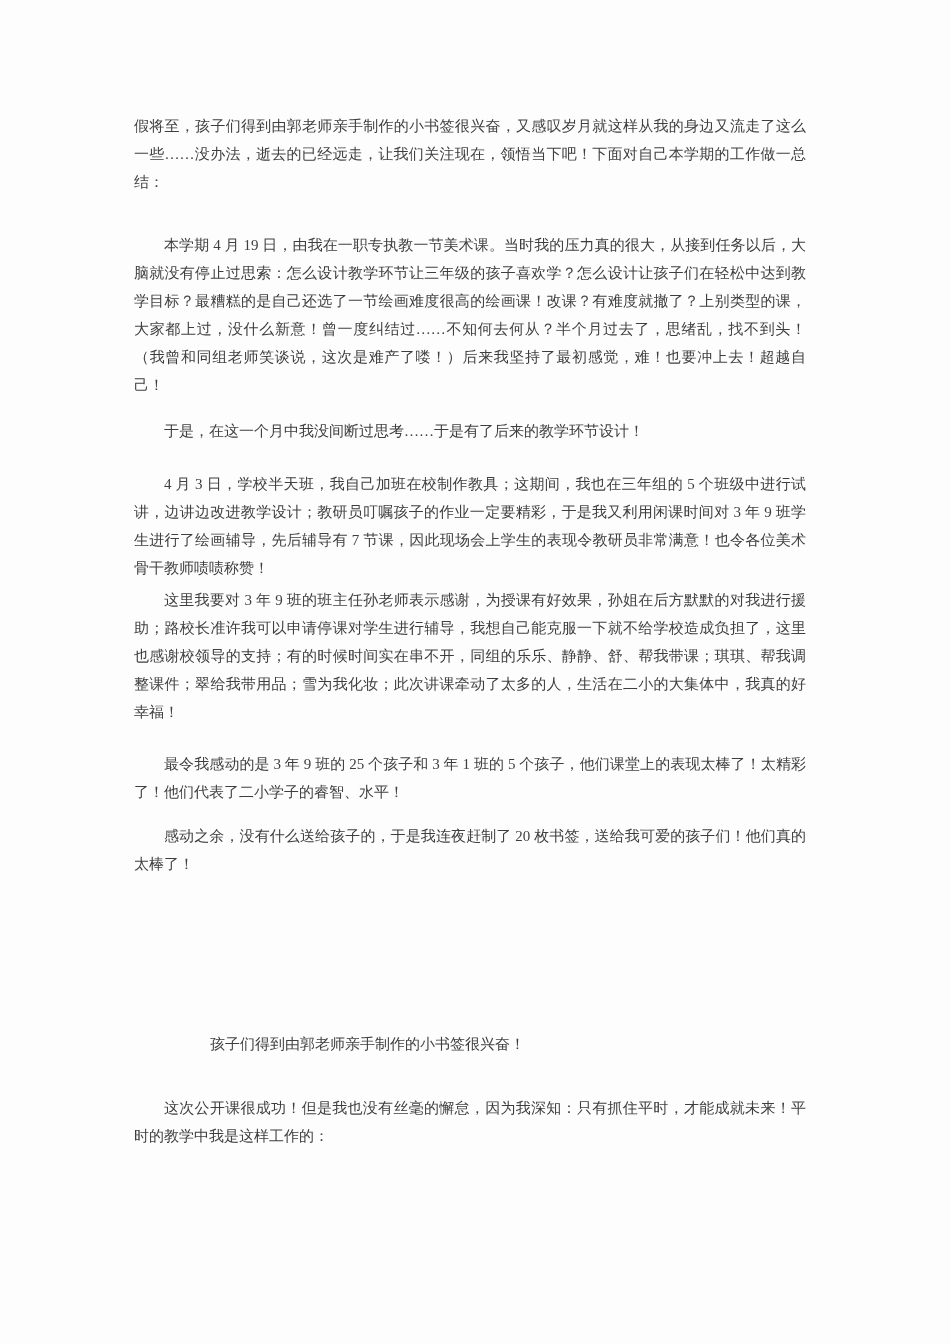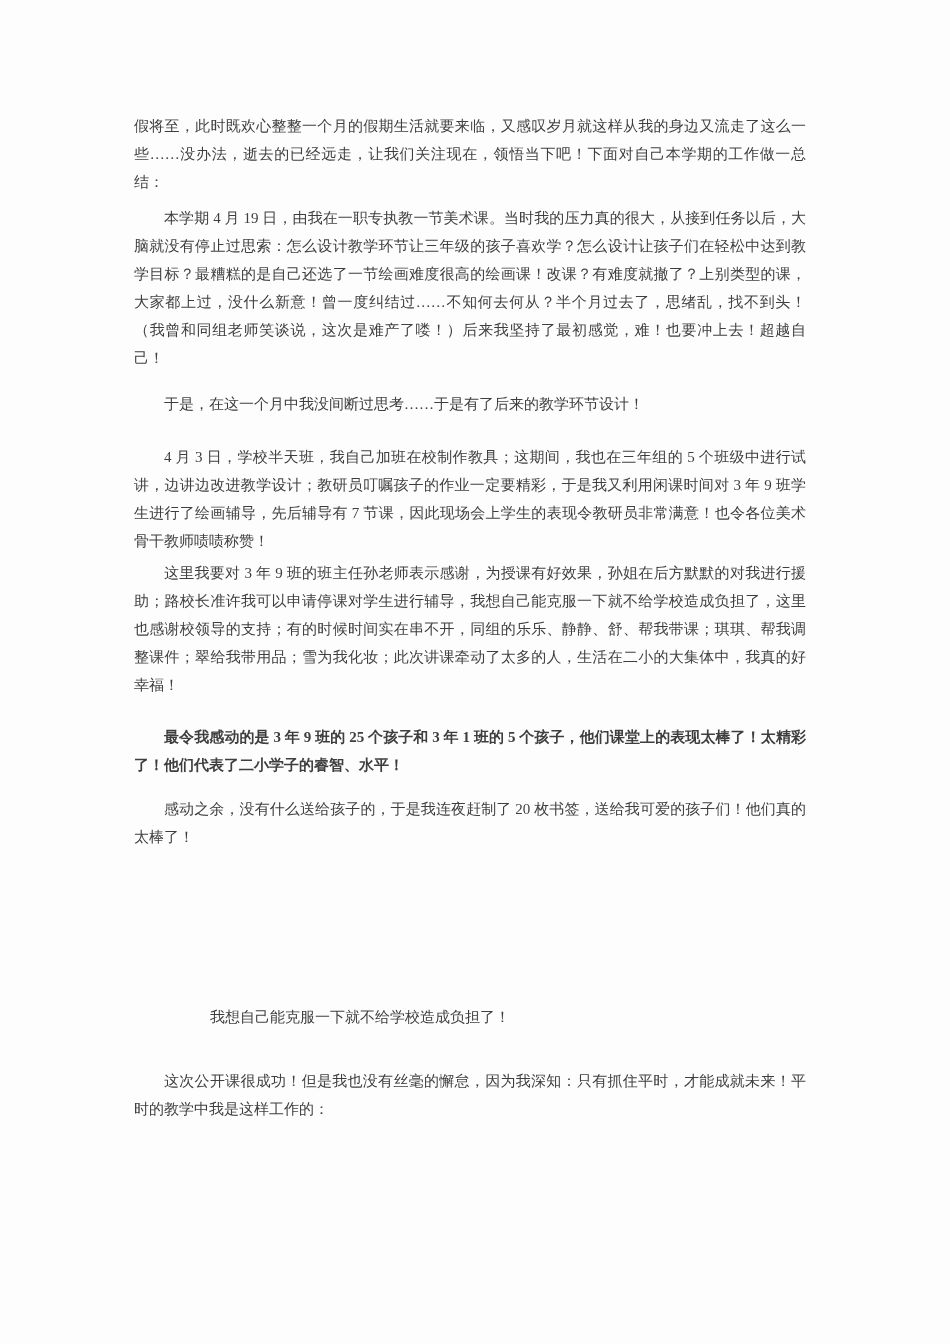--- a/index.html
+++ b/index.html
@@ -41,36 +41,36 @@
     height: 152px;
     background: transparent;
   }
 </style>
 </head>
 <body>
 
 <div class="page">
   <div class="content">
 
-    <p class="noindent" style="margin-top:0;">假将至，此时既欢心整整一个月的假期生活就要来临，又感叹岁月就这样从我的身边又流走了这么一些……没办法，逝去的已经远走，让我们关注现在，领悟当下吧！下面对自己本学期的工作做一总结：</p>
+    <p class="noindent" style="margin-top:0;">假将至，孩子们得到由郭老师亲手制作的小书签很兴奋，又感叹岁月就这样从我的身边又流走了这么一些……没办法，逝去的已经远走，让我们关注现在，领悟当下吧！下面对自己本学期的工作做一总结：</p>
 
 
 
-    <p class="indent" style="margin-top:8px;">本学期 4 月 19 日，由我在一职专执教一节美术课。当时我的压力真的很大，从接到任务以后，大脑就没有停止过思索：怎么设计教学环节让三年级的孩子喜欢学？怎么设计让孩子们在轻松中达到教学目标？最糟糕的是自己还选了一节绘画难度很高的绘画课！改课？有难度就撤了？上别类型的课，大家都上过，没什么新意！曾一度纠结过……不知何去何从？半个月过去了，思绪乱，找不到头！（我曾和同组老师笑谈说，这次是难产了喽！）后来我坚持了最初感觉，难！也要冲上去！超越自己！</p>
+    <p class="indent" style="margin-top:35px;">本学期 4 月 19 日，由我在一职专执教一节美术课。当时我的压力真的很大，从接到任务以后，大脑就没有停止过思索：怎么设计教学环节让三年级的孩子喜欢学？怎么设计让孩子们在轻松中达到教学目标？最糟糕的是自己还选了一节绘画难度很高的绘画课！改课？有难度就撤了？上别类型的课，大家都上过，没什么新意！曾一度纠结过……不知何去何从？半个月过去了，思绪乱，找不到头！（我曾和同组老师笑谈说，这次是难产了喽！）后来我坚持了最初感觉，难！也要冲上去！超越自己！</p>
 
     <p class="indent" style="margin-top:18px;">于是，在这一个月中我没间断过思考……于是有了后来的教学环节设计！</p>
 
     <p class="indent" style="margin-top:25px;">4 月 3 日，学校半天班，我自己加班在校制作教具；这期间，我也在三年组的 5 个班级中进行试讲，边讲边改进教学设计；教研员叮嘱孩子的作业一定要精彩，于是我又利用闲课时间对 3 年 9 班学生进行了绘画辅导，先后辅导有 7 节课，因此现场会上学生的表现令教研员非常满意！也令各位美术骨干教师啧啧称赞！</p>
 
     <p class="indent" style="margin-top:4px;">这里我要对 3 年 9 班的班主任孙老师表示感谢，为授课有好效果，孙姐在后方默默的对我进行援助；路校长准许我可以申请停课对学生进行辅导，我想自己能克服一下就不给学校造成负担了，这里也感谢校领导的支持；有的时候时间实在串不开，同组的乐乐、静静、舒、帮我带课；琪琪、帮我调整课件；翠给我带用品；雪为我化妆；此次讲课牵动了太多的人，生活在二小的大集体中，我真的好幸福！</p>
 
-    <p class="indent" style="margin-top:24px;font-weight:bold;">最令我感动的是 3 年 9 班的 25 个孩子和 3 年 1 班的 5 个孩子，他们课堂上的表现太棒了！太精彩了！他们代表了二小学子的睿智、水平！</p>
+    <p class="indent" style="margin-top:24px;">最令我感动的是 3 年 9 班的 25 个孩子和 3 年 1 班的 5 个孩子，他们课堂上的表现太棒了！太精彩了！他们代表了二小学子的睿智、水平！</p>
 
     <p class="indent" style="margin-top:16px;">感动之余，没有什么送给孩子的，于是我连夜赶制了 20 枚书签，送给我可爱的孩子们！他们真的太棒了！</p>
 
     <div class="image-placeholder"></div>
 
-    <p class="caption" style="margin-top:0;">我想自己能克服一下就不给学校造成负担了！</p>
+    <p class="caption" style="margin-top:0;">孩子们得到由郭老师亲手制作的小书签很兴奋！</p>
 
     <p class="indent" style="margin-top:36px;">这次公开课很成功！但是我也没有丝毫的懈怠，因为我深知：只有抓住平时，才能成就未来！平时的教学中我是这样工作的：</p>
 
   </div>
 </div>
 
 </body></html>

